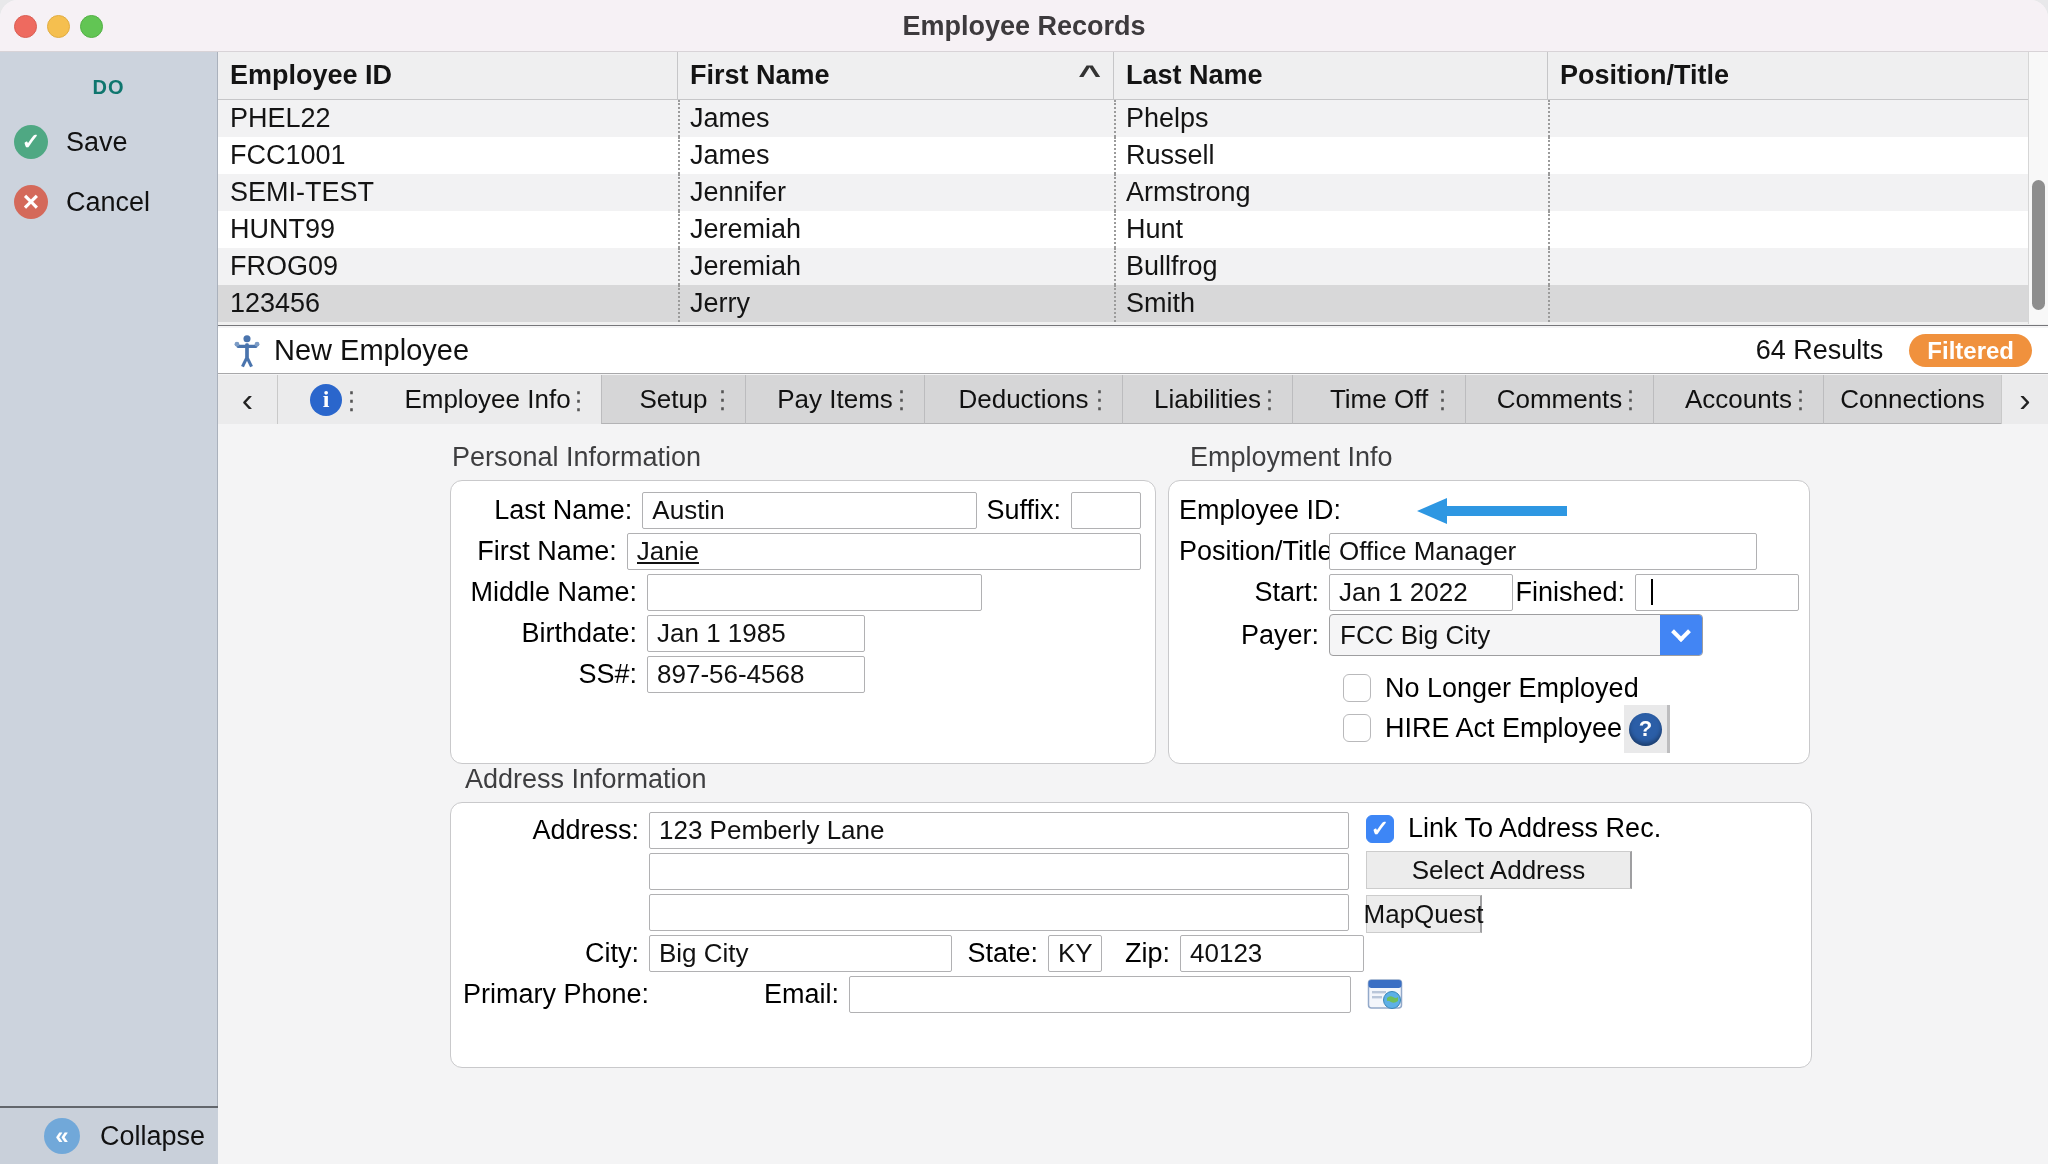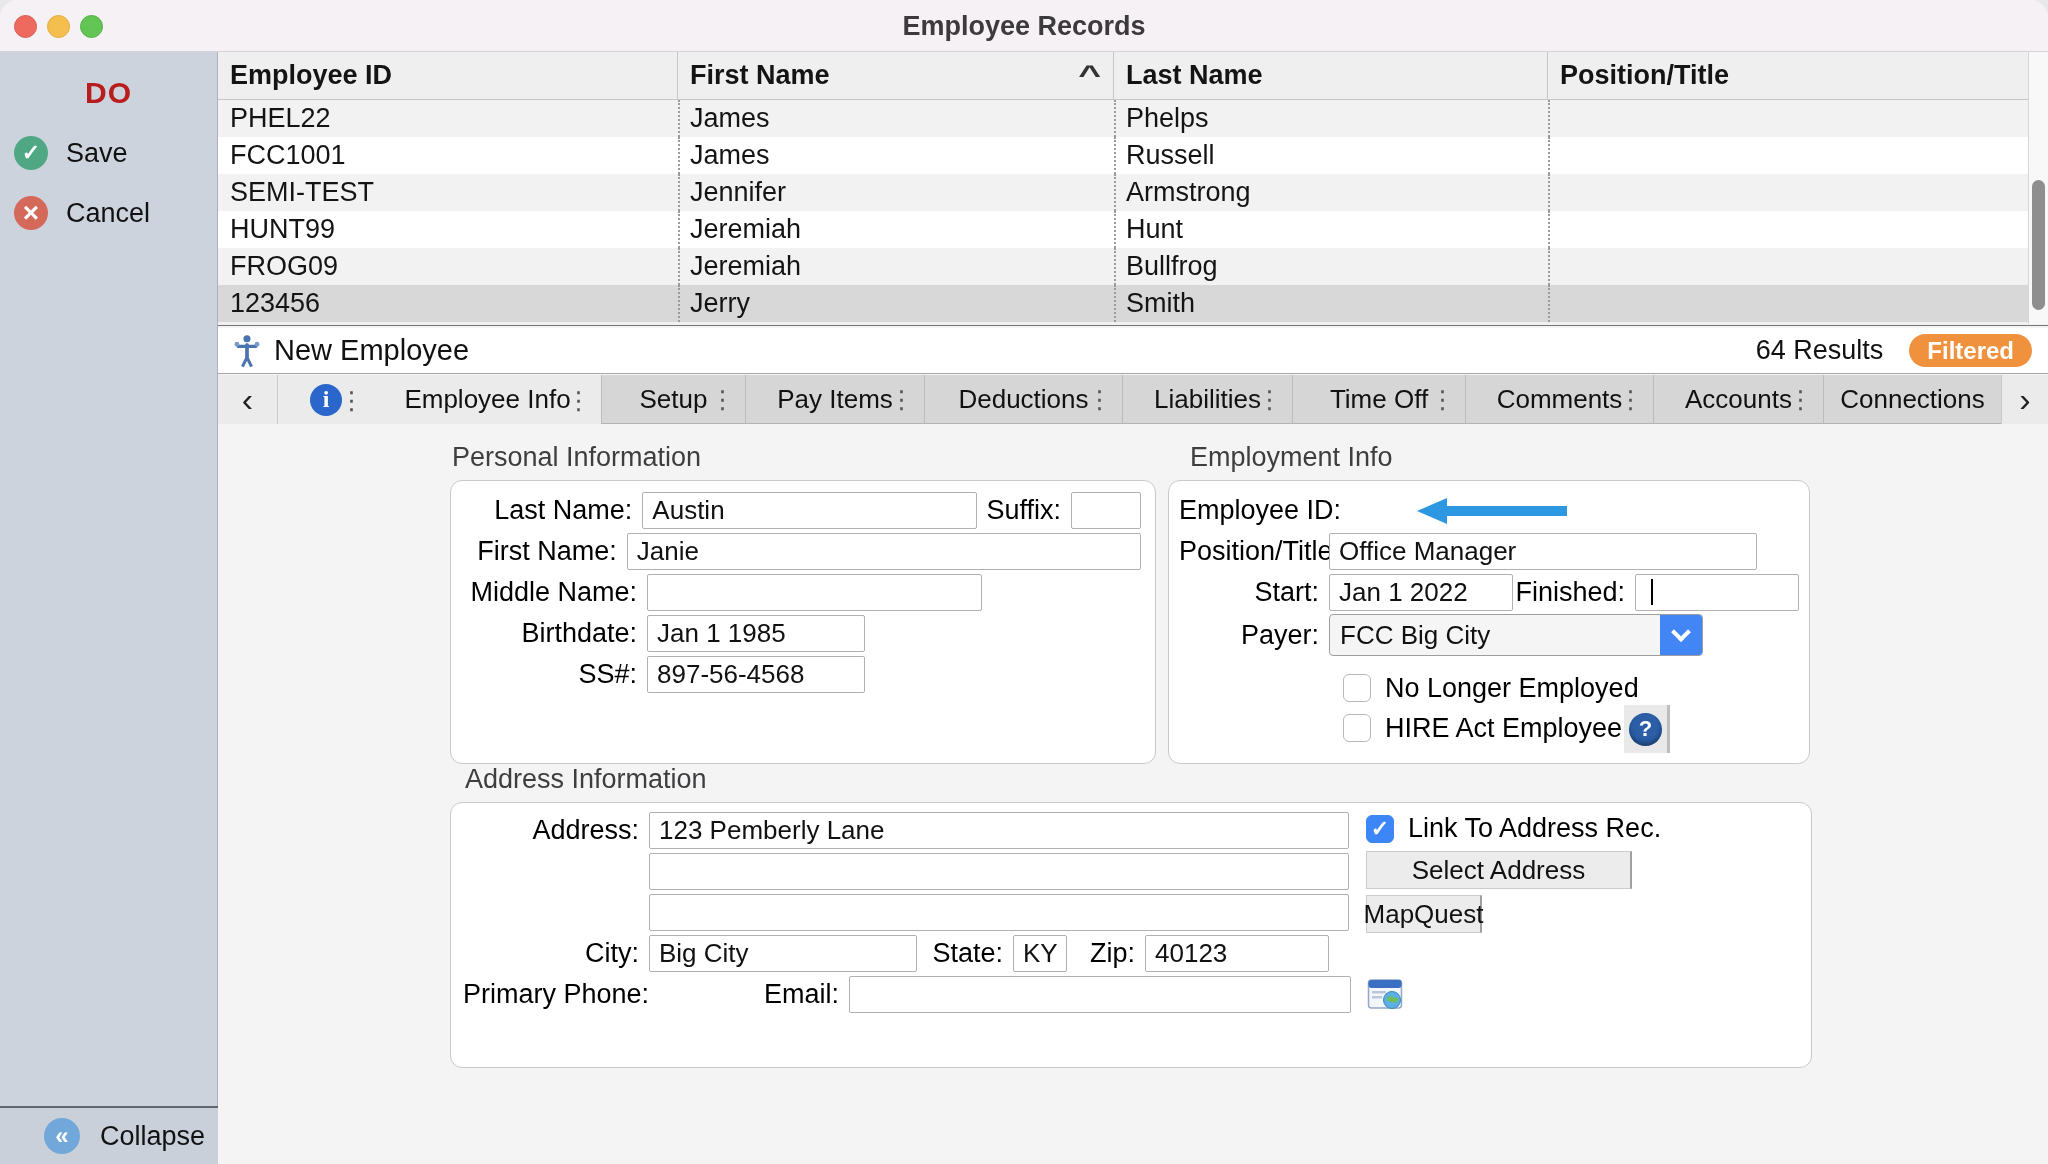--- a/index.html
+++ b/index.html
@@ -10,21 +10,21 @@
   
   .titlebar { position:absolute; left:0; top:0; width:2048px; height:52px; background:#f6f1f5; border-bottom:1px solid #d8d3d7; }
   .traffic { position:absolute; top:15px; width:23px; height:23px; border-radius:50%; }
   .tl-close { left:14px;  background:#ee6a5f; border:1px solid #d95e54; }
   .tl-min   { left:47px;  background:#f5bf4f; border:1px solid #e0ac41; }
   .tl-zoom  { left:80px;  background:#62c554; border:1px solid #53b045; }
   .win-title { position:absolute; left:0; right:0; top:0; height:52px; line-height:52px; text-align:center; font-size:27px; font-weight:bold; color:#3d3a3d; }
 
   
   .sidebar { position:absolute; left:0; top:52px; width:218px; height:1112px; background:#ccd3dd; border-right:1px solid #aab1bc; }
-  .sb-header { margin-top:24px; text-align:center; font-size:30px; font-weight:bold; color:#b91c1c; letter-spacing:1px; }
+  .sb-header { margin-top:24px; text-align:center; font-size:20px; font-weight:bold; color:#0f766e; letter-spacing:1px; }
   .sb-action { display:flex; align-items:center; margin:26px 0 0 14px; cursor:default; }
   .sb-circle { width:34px; height:34px; border-radius:50%; color:#fff; font-size:22px; font-weight:bold; display:flex; align-items:center; justify-content:center; }
   .sb-label { margin-left:18px; font-size:27px; color:#111; }
   .sb-footer { position:absolute; left:0; bottom:0; width:218px; height:58px; border-top:2px solid #62666c; display:flex; align-items:center; background:#c9d0da; }
   .sb-collapse-circle { margin-left:44px; width:36px; height:36px; border-radius:50%; color:#fff; font-size:24px; font-weight:bold; display:flex; align-items:center; justify-content:center; }
   .sb-footer .sb-label { margin-left:20px; }
 
   
   .content { position:absolute; left:218px; top:52px; width:1830px; height:1112px; background:#f4f4f5; }
 
@@ -244,21 +244,21 @@
       <div class="section-title" style="left:234px; top:18px;">Personal Information</div>
       <div class="panel" style="left:232px; top:56px; width:706px; height:284px; padding:10px 14px;">
         <div class="frow">
           <div class="flabel" style="width:182px;">Last Name:</div>
           <input class="tinput" style="width: 335px;" value="Austin">
           <div class="flabel" style="margin-left:auto; width:96px;">Suffix:</div>
           <input class="tinput" style="width: 70px;" value="">
         </div>
         <div class="frow">
           <div class="flabel" style="width:182px;">First Name:</div>
-          <input class="tinput" style="width: 580px;" value="Janie">
+          <input class="tinput" style="width: 580px; text-decoration: underline;" value="Janie">
         </div>
         <div class="frow">
           <div class="flabel" style="width:182px;">Middle Name:</div>
           <input class="tinput" style="width: 335px;" value="">
         </div>
         <div class="frow">
           <div class="flabel" style="width:182px;">Birthdate:</div>
           <input class="tinput" style="width: 218px;" value="Jan 1 1985">
         </div>
         <div class="frow">
@@ -319,21 +319,21 @@
         <div class="frow">
           <div class="flabel" style="width:186px;"></div>
           <input class="tinput" style="width: 700px;" value="">
         </div>
         <div class="frow">
           <div class="flabel" style="width:186px;"></div>
           <input class="tinput" style="width: 700px;" value="">
         </div>
         <div class="frow">
           <div class="flabel" style="width:186px;">City:</div>
-          <input class="tinput" style="width: 268px;" value="Big City">
+          <input class="tinput" style="width: 303px;" value="Big City">
           <div class="flabel" style="width:96px;">State:</div>
           <input class="tinput" style="width: 54px;" value="KY">
           <div class="flabel" style="width:78px;">Zip:</div>
           <input class="tinput" style="width: 184px;" value="40123">
         </div>
         <div class="frow">
           <div class="flabel" style="width:186px;">Primary Phone:</div>
           <div class="flabel" style="width:200px;">Email:</div>
           <input class="tinput" style="width: 502px;" value="">
           <svg width="36" height="36" viewBox="0 0 36 36" style="margin-left:16px;">

